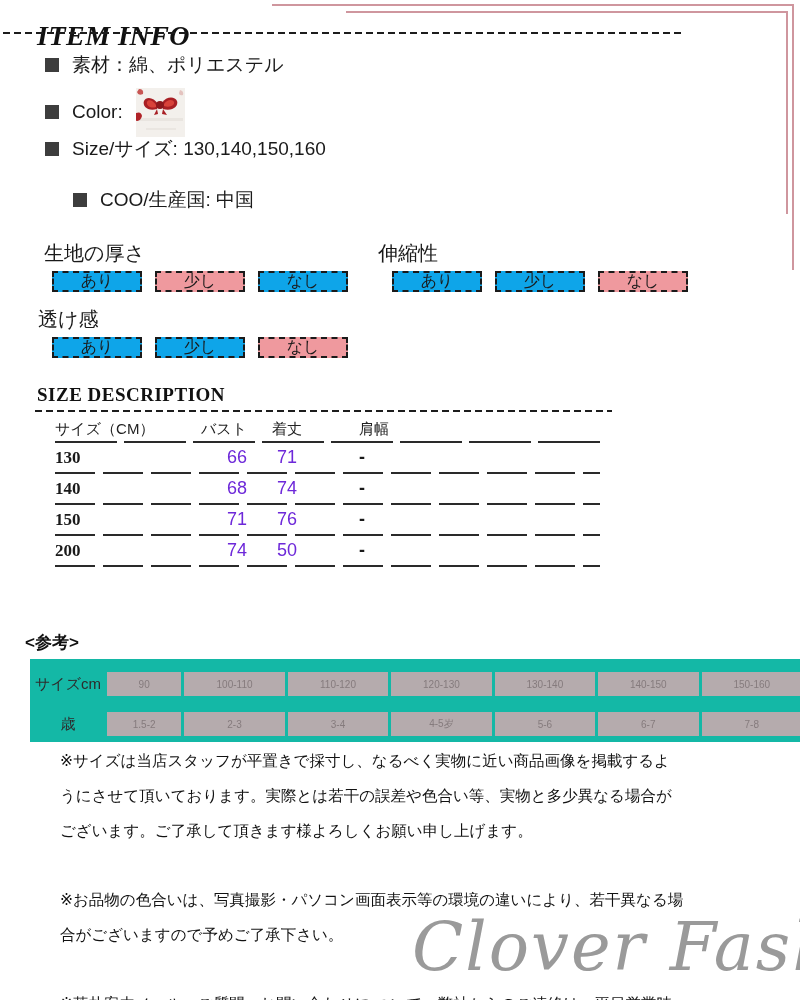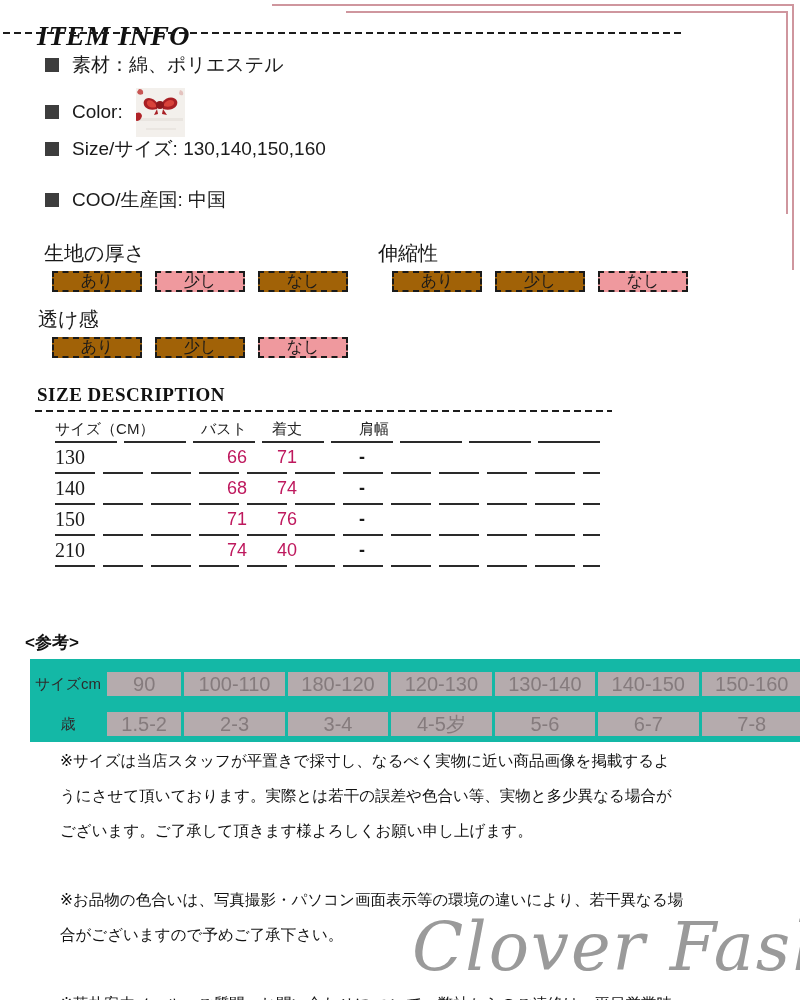--- a/index.html
+++ b/index.html
@@ -24,58 +24,58 @@
     background:repeating-linear-gradient(90deg,#1c1c1c 0 7px,transparent 7px 11px); }
   .dash-1 { left:3px;  top:32px;  width:678px; }
   .dash-2 { left:35px; top:410px; width:577px; }
 
   
   .b-row { position:absolute; left:45px; display:flex; align-items:center; gap:13px; font-size:19px; color:#1a1a1a; }
   .b-row .sq { width:14px; height:14px; background:#3d3d3d; flex:0 0 auto; }
   .b-1 { top:52px; }
   .b-2 { top:87px; height:50px; }
   .b-3 { top:136px; }
-  .b-4 { top:187px; }
+  .b-4 { top:187px;margin-left:28px; }
   .swatch { width:49px; height:49px; display:block; }
 
   
   .attr-label { position:absolute; font-size:20px; color:#1a1a1a; }
   .al-1 { left:38px;  top:240px;margin-left:6px; }
   .al-2 { left:378px; top:240px; }
   .al-3 { left:38px;  top:306px; }
   .opts { position:absolute; display:flex; gap:13px; }
   .op-1 { left:52px;  top:271px; }
   .op-2 { left:392px; top:271px; }
   .op-3 { left:52px;  top:337px; }
-  .opt { width:90px; height:21px; border:2px dashed #1a1a1a; background:#a16207;
+  .opt { width:90px; height:21px; border:2px dashed #1a1a1a; background:#0ea5e9;
     display:flex; align-items:center; justify-content:center; font-size:16px; }
   .opt.sel { background:#ef999e; }
 
   
   .stable { position:absolute; left:55px; top:417px; width:545px; }
   .st-row { display:flex; align-items:center; height:29px; }
   .st-row.head { height:24px; font-size:15px; color:#222; }
   .c1 { width:100px; text-align:left; }
   .c2 { width:92px;  text-align:right; }
   .c3 { width:80px;  text-align:center; }
   .c4 { flex:1; text-align:left; padding-left:32px; }
-  .st-row.data .c1 { font-family:"Liberation Serif","DejaVu Serif",serif; font-weight:normal; font-size:20px; }
-  .st-row.data .c2, .st-row.data .c3 { font-size:18px; color:#be185d; }
+  .st-row.data .c1 { font-family:"Liberation Serif","DejaVu Serif",serif; font-weight:bold; font-size:17px; }
+  .st-row.data .c2, .st-row.data .c3 { font-size:18px; color:#6d28d9; }
   .st-row.data .c4 { font-size:18px; font-weight:bold; }
   .st-line { height:2px; background:repeating-linear-gradient(90deg,#2a2a2a 0 40px,transparent 40px 48px); }
   .st-line.head-line { background:repeating-linear-gradient(90deg,#2a2a2a 0 62px,transparent 62px 69px); }
 
   
   .h3 { position:absolute; left:25px; top:631px; font-size:17px; font-weight:bold; color:#111; }
   .ref { position:absolute; left:30px; top:659px; width:776px; background:#14b8a6; padding:13px 4px 6px 2px; }
   .ref-row { display:flex; align-items:center; gap:3px; height:24px; }
   .ref-row + .ref-row { margin-top:16px; }
   .ref-label { width:72px; text-align:center; font-size:15px; color:#2e2a2b; flex:0 0 auto; }
   .ref-cell { flex:1; height:24px; background:#b5abad; color:#857b7d;
-    display:flex; align-items:center; justify-content:center; font-size:20px; }
+    display:flex; align-items:center; justify-content:center; font-size:10px; }
   .ref-cell.first { flex:0.74; }
 
   
   .notes { position:absolute; left:60px; top:743px; width:625px; z-index:2;
     font-size:15.5px; line-height:35px; color:#121212; }
   .notes p { margin:0 0 34px 0; }
 
   
   .watermark { position:absolute; left:412px; top:908px; z-index:1; white-space:nowrap;
     font-family:"DejaVu Serif","Liberation Serif",serif; font-style:italic;
@@ -182,36 +182,36 @@
 
     <div class="st-row data">
       <div class="c1">150</div>
       <div class="c2">71</div>
       <div class="c3">76</div>
       <div class="c4">-</div>
     </div>
     <div class="st-line"></div>
 
     <div class="st-row data">
-      <div class="c1">210</div>
+      <div class="c1">200</div>
       <div class="c2">74</div>
-      <div class="c3">40</div>
+      <div class="c3">50</div>
       <div class="c4">-</div>
     </div>
     <div class="st-line"></div>
   </div>
 
   <div class="h3">&lt;参考&gt;</div>
 
   <div class="ref">
     <div class="ref-row">
       <div class="ref-label">サイズcm</div>
       <div class="ref-cell first">90</div>
       <div class="ref-cell">100-110</div>
-      <div class="ref-cell">180-120</div>
+      <div class="ref-cell">110-120</div>
       <div class="ref-cell">120-130</div>
       <div class="ref-cell">130-140</div>
       <div class="ref-cell">140-150</div>
       <div class="ref-cell">150-160</div>
     </div>
     <div class="ref-row">
       <div class="ref-label">歳</div>
       <div class="ref-cell first">1.5-2</div>
       <div class="ref-cell">2-3</div>
       <div class="ref-cell">3-4</div>

